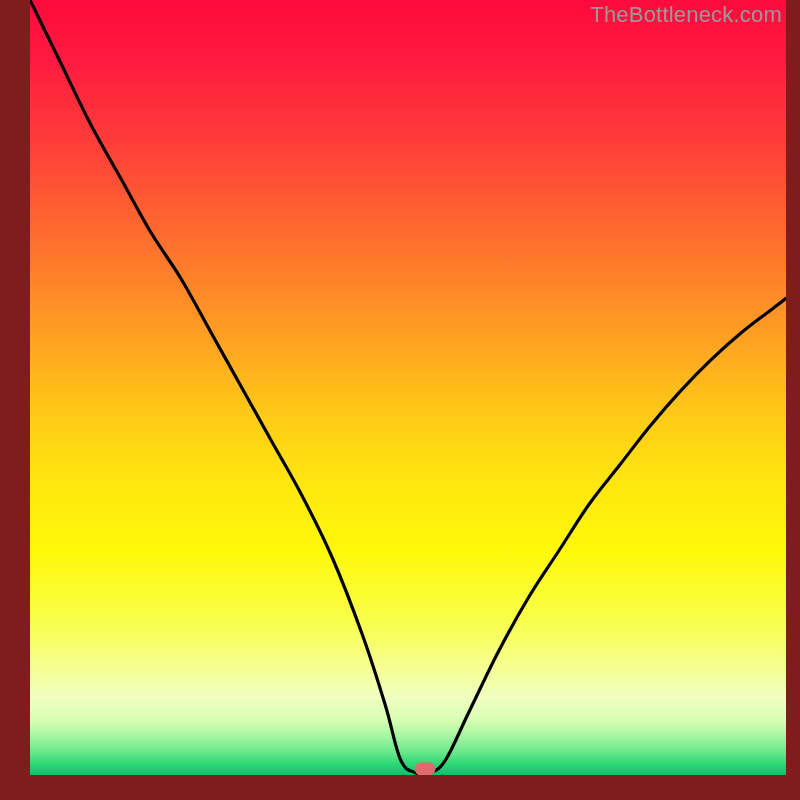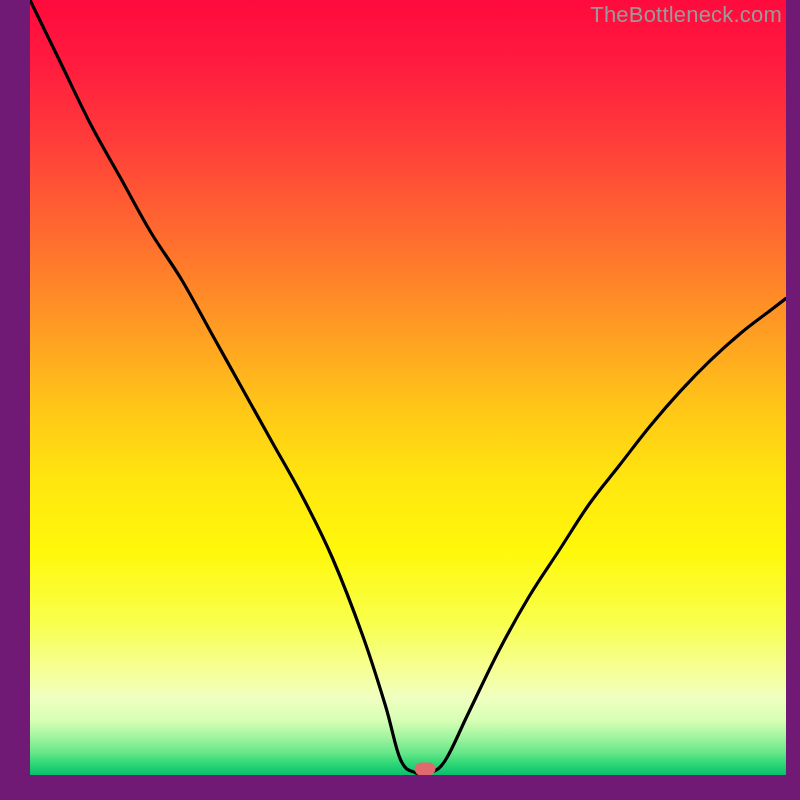--- a/index.html
+++ b/index.html
@@ -6,21 +6,21 @@
     margin: 0;
     padding: 0;
     width: 800px;
     height: 800px;
     background: #000;
   }
   .frame {
     position: relative;
     width: 800px;
     height: 800px;
-    background: #701a75;
+    background: #7f1d1d;
     text-align: center;
   }
   .plot-area {
     position: absolute;
     left: 30px;
     top: 0;
     width: 756px;
     height: 775px;
     overflow: hidden;
   }

